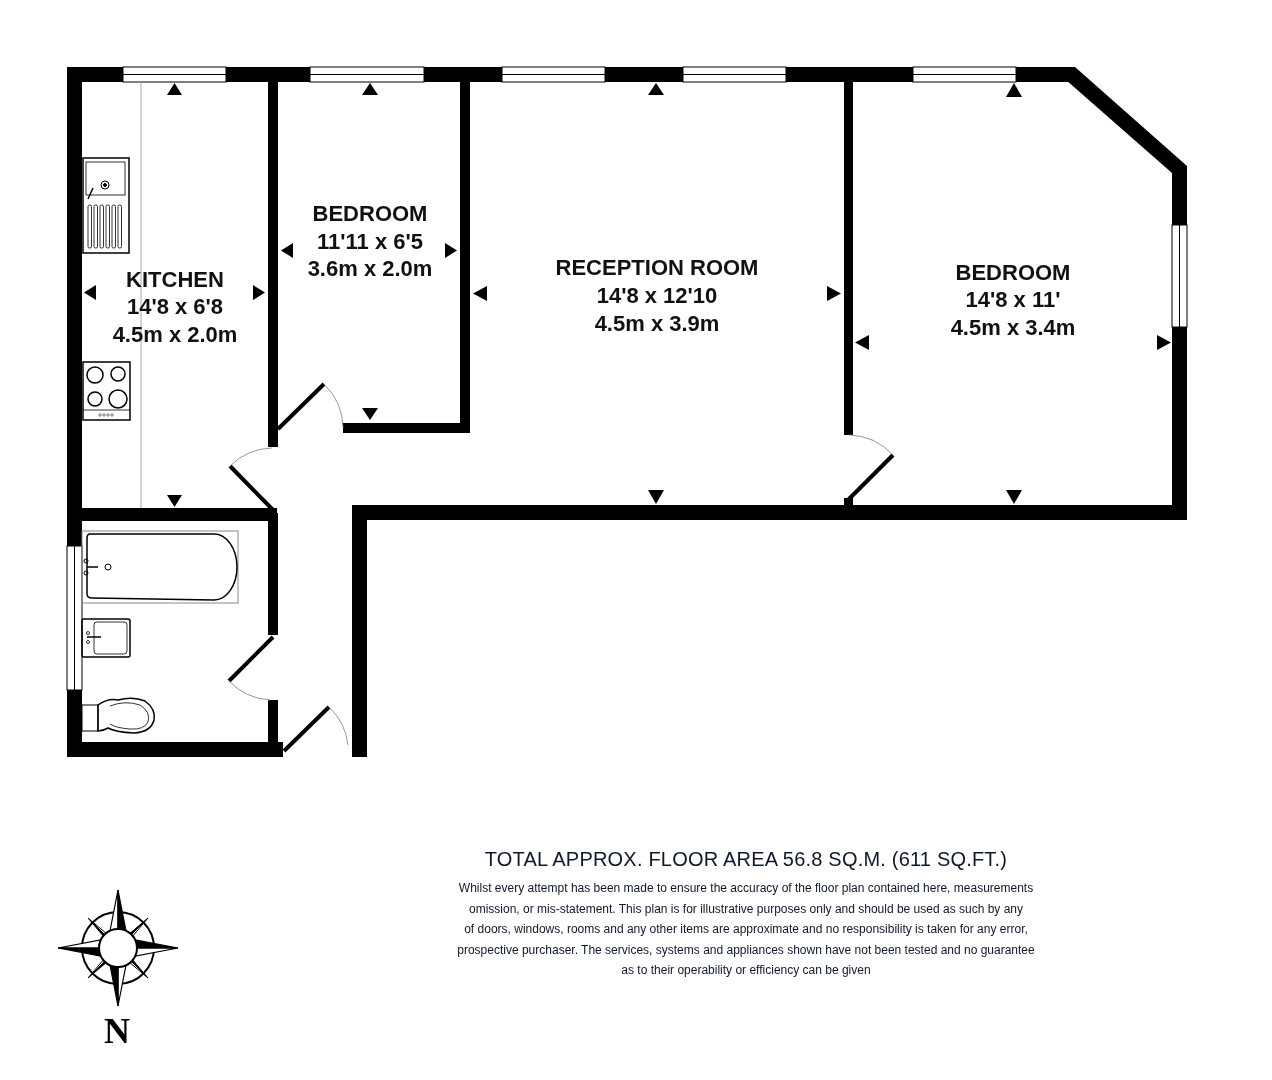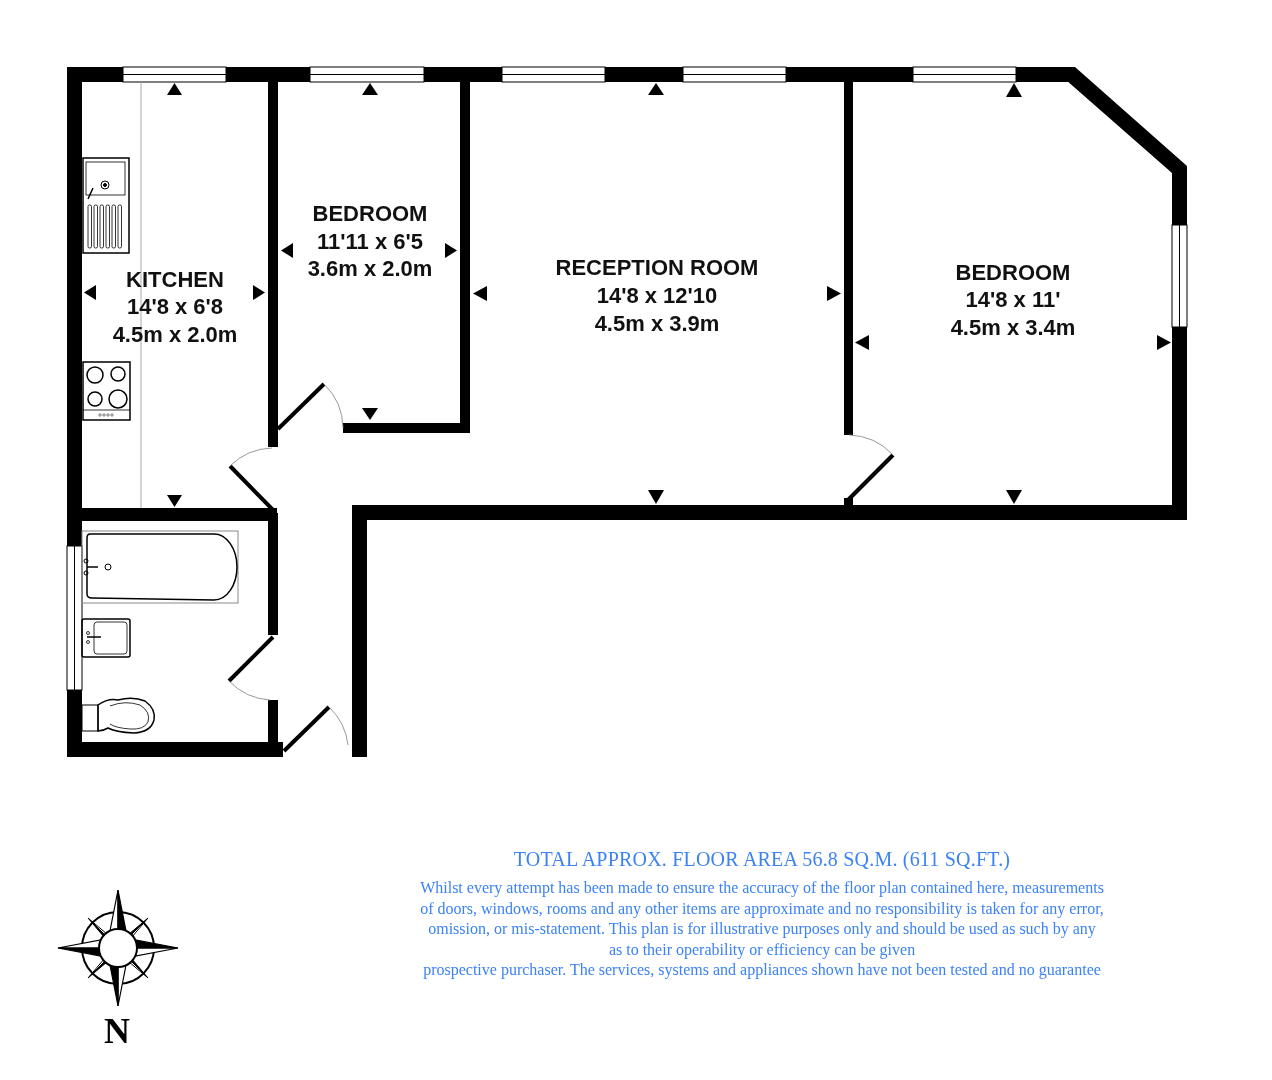--- a/index.html
+++ b/index.html
@@ -1,21 +1,21 @@
 <!DOCTYPE html>
 <html><head>
 <meta charset="utf-8">
 <style>
   html, body { margin: 0; padding: 0; background: #ffffff; }
   body { width: 1272px; height: 1080px; position: relative; overflow: hidden; font-family: "Liberation Sans", sans-serif; }
   #plan { position: absolute; left: 0; top: 0; width: 1272px; height: 1080px; }
   .room-label { font-family: "Liberation Sans", sans-serif; font-weight: bold; font-size: 22px; fill: #111; text-anchor: middle; }
-  .footer { position: absolute; left: 308px; width: 908px; text-align: center; color: #3b82f6; font-family: Liberation Serif, serif; }
+  .footer { position: absolute; left: 292px; width: 908px; text-align: center; color: #0f172a; font-family: Liberation Sans, sans-serif; }
   .footer-title { top: 848px; font-size: 20px; letter-spacing: 0.2px; }
-  .footer-disclaimer { top: 878px; font-size: 16px; line-height: 20.5px; }
+  .footer-disclaimer { top: 878px; font-size: 12px; line-height: 20.5px; }
   .footer-disclaimer span { display: block; }
   .compass-n { position: absolute; left: 104px; top: 1010px; font-family: "Liberation Serif", serif; font-weight: bold; font-size: 36px; color: #000; }
 </style>
 </head>
 <body>
 
 <svg id="plan" viewBox="0 0 1272 1080" xmlns="http://www.w3.org/2000/svg">
 
   <g fill="#000">
 
@@ -206,17 +206,17 @@
     <polygon points="-60,0 -12,9 0,0" fill="#000" stroke="#000" stroke-width="1.2"></polygon>
     <circle r="19" fill="#fff" stroke="#000" stroke-width="2"></circle>
   </g>
 </svg>
 
 <div class="compass-n">N</div>
 
 <div class="footer footer-title">TOTAL APPROX. FLOOR AREA 56.8 SQ.M. (611 SQ.FT.)</div>
 <div class="footer footer-disclaimer">
   <span>Whilst every attempt has been made to ensure the accuracy of the floor plan contained here, measurements</span>
+  <span>omission, or mis-statement. This plan is for illustrative purposes only and should be used as such by any</span>
   <span>of doors, windows, rooms and any other items are approximate and no responsibility is taken for any error,</span>
-  <span>omission, or mis-statement. This plan is for illustrative purposes only and should be used as such by any</span>
+  <span>prospective purchaser. The services, systems and appliances shown have not been tested and no guarantee</span>
   <span>as to their operability or efficiency can be given</span>
-  <span>prospective purchaser. The services, systems and appliances shown have not been tested and no guarantee</span>
 </div>
 
 </body></html>

